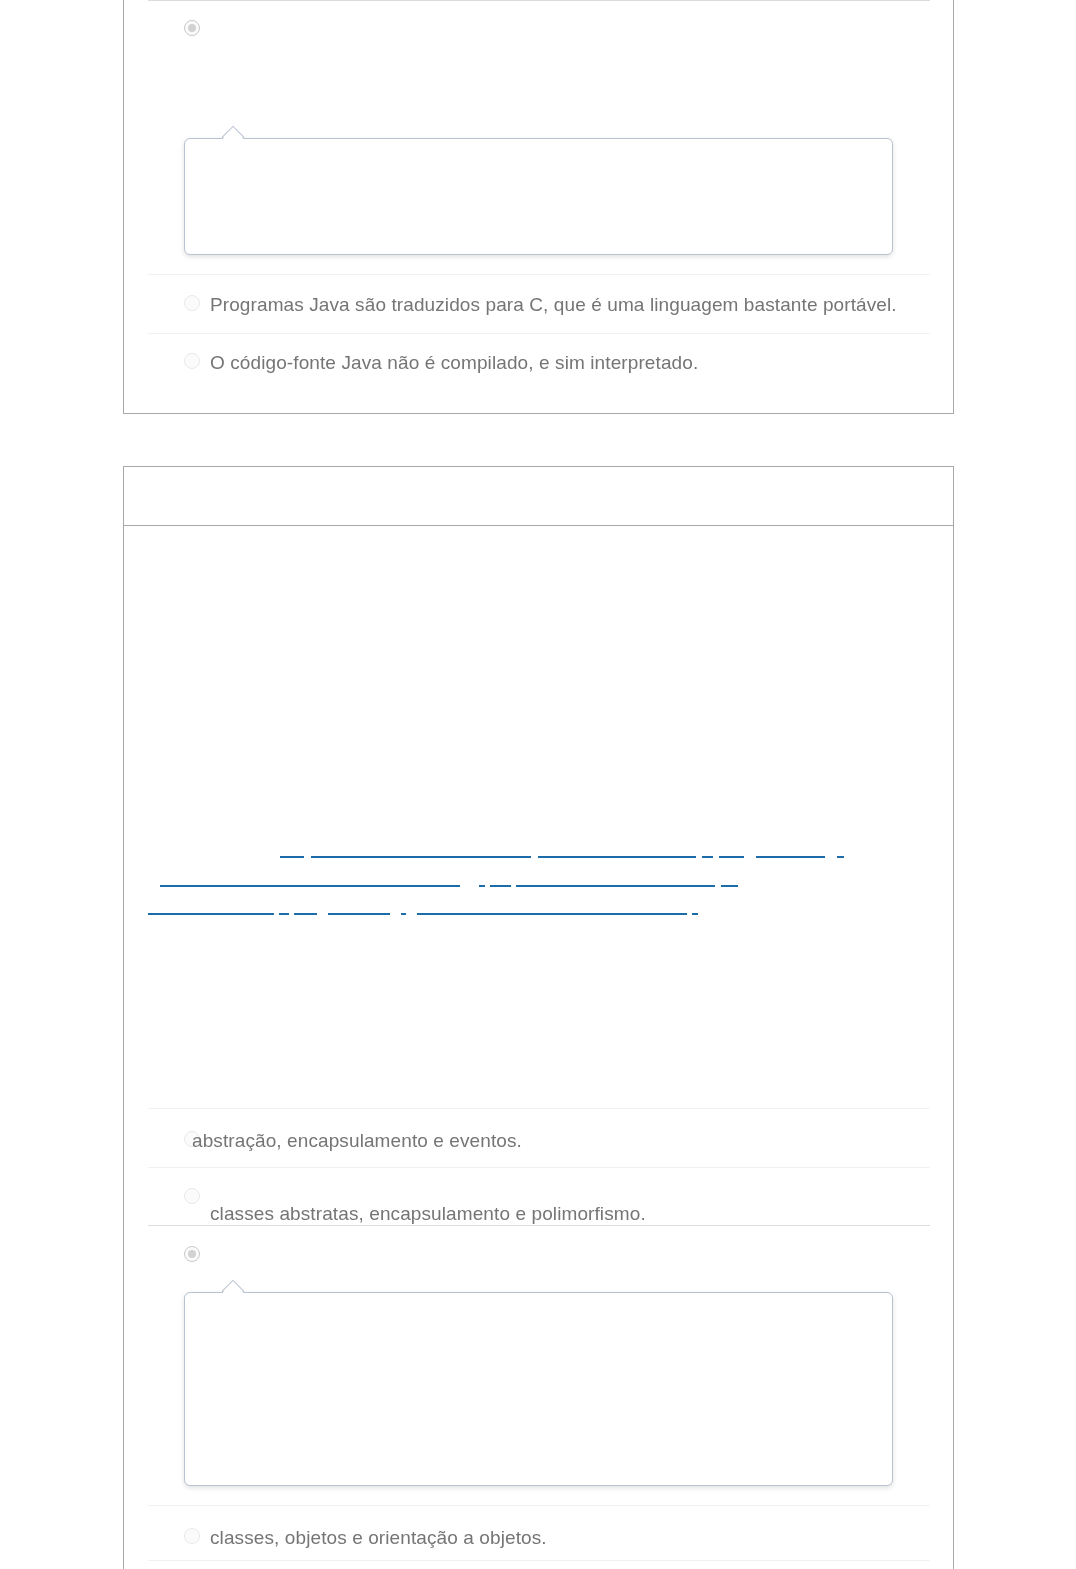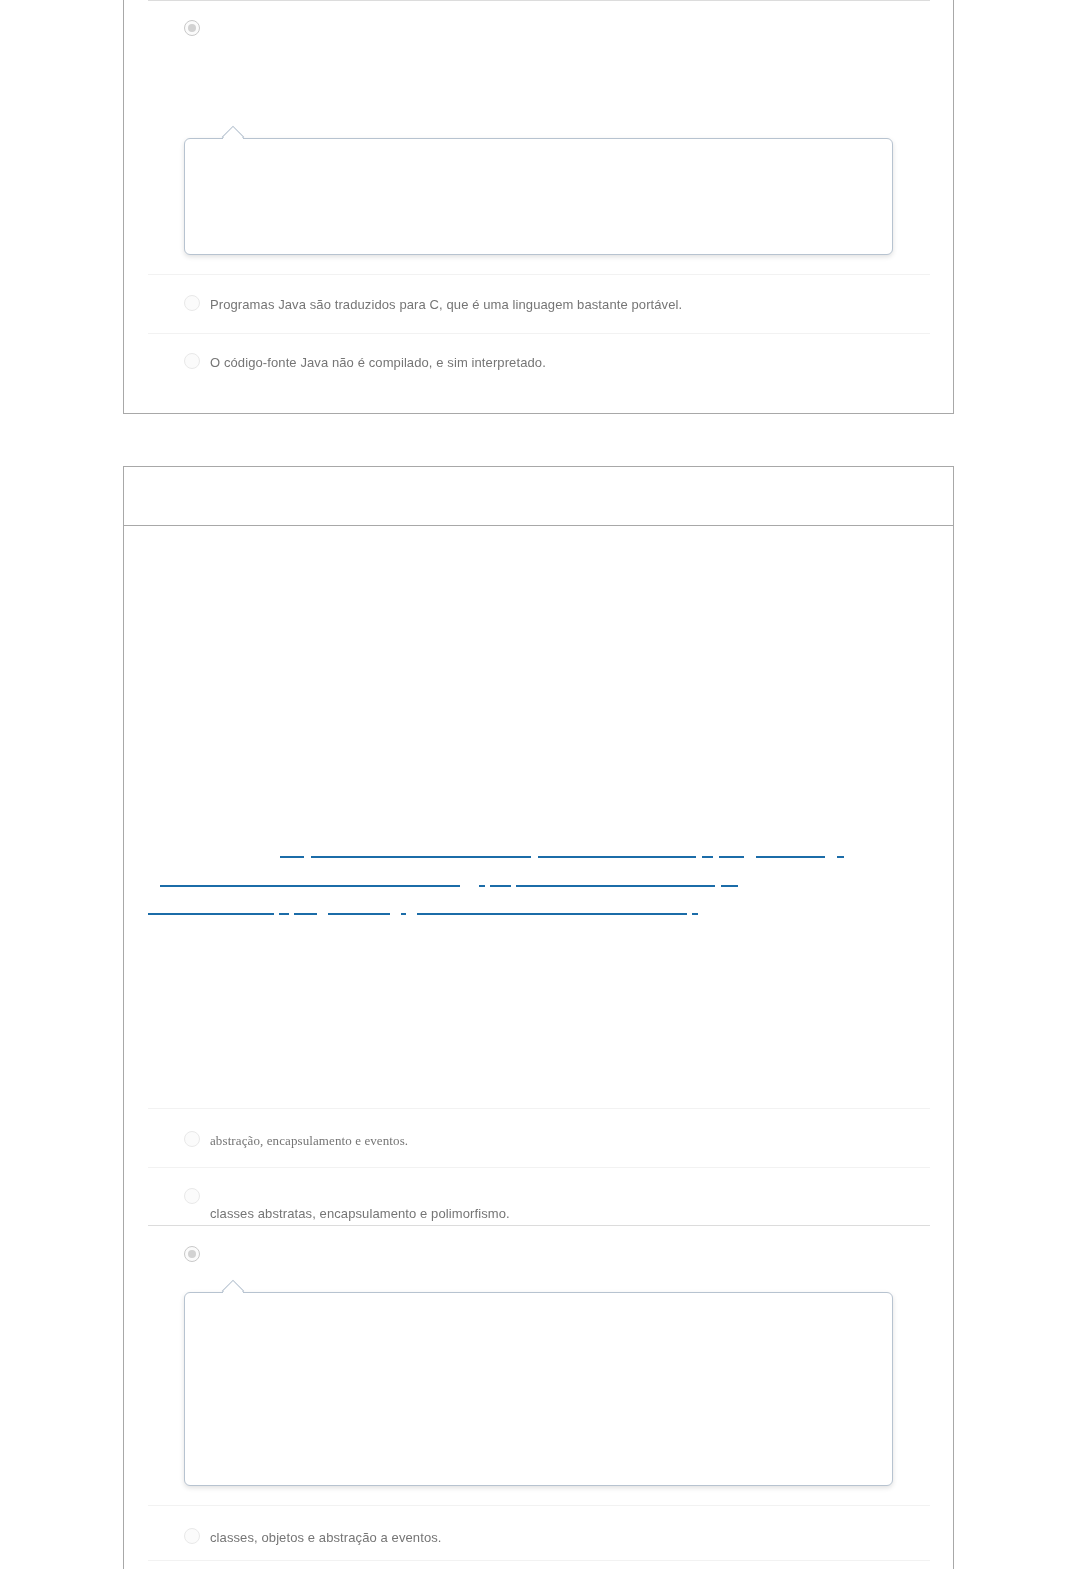--- a/index.html
+++ b/index.html
@@ -16,21 +16,21 @@
   .sep.dk{background:#dcdcdc;}
 
   
   .radio{position:absolute;width:16px;height:16px;border-radius:50%;
          border:1px solid #e9e9e9;background:#fbfbfb;box-sizing:border-box;}
   .radio.sel{border-color:#c9c9c9;background:#fbfbfb;}
   .radio.sel::after{content:"";position:absolute;left:2.7px;top:2.7px;width:8px;height:8px;
          border-radius:50%;background:#d2d2d2;}
 
   
-  .opt{position:absolute;font-size:13px;line-height:18px;color:#757575;white-space:nowrap;
+  .opt{position:absolute;font-size:19px;line-height:18px;color:#757575;white-space:nowrap;
        letter-spacing:0.1px;will-change:transform;}
 
   
   .pop{position:absolute;border:1px solid #b7c3d0;border-radius:6px;background:#ffffff;
        box-sizing:border-box;box-shadow:0 2px 5px rgba(0,0,0,.12);}
   .pop-arrow{position:absolute;width:24px;height:14px;overflow:hidden;z-index:4;}
   .pop-arrow::before{content:"";position:absolute;left:4px;top:4.5px;width:16px;height:16px;
        background:#ffffff;border:1px solid #b7c3d0;transform:rotate(45deg);box-sizing:border-box;}
   .pop-arrow-mask{position:absolute;height:3px;background:#ffffff;z-index:3;}
 
@@ -80,32 +80,32 @@
     <div class="lk" style="left: 279px; top: 913px; width: 10px;"></div>
     <div class="lk" style="left: 294px; top: 913px; width: 23px;"></div>
     <div class="lk" style="left: 328px; top: 913px; width: 62px;"></div>
     <div class="lk" style="left: 401px; top: 913px; width: 5px;"></div>
     <div class="lk" style="left: 417px; top: 913px; width: 270px;"></div>
     <div class="lk" style="left: 692px; top: 913px; width: 6px;"></div>
   </div>
 
 <div class="sep" style="left:148px;top:1108px;width:782px;"></div>
 <div class="radio" style="left:184px;top:1131px;"></div>
-<div class="opt" style="left:210px;top:1132px;font-family:Liberation Serif, serif;">abstração, encapsulamento e eventos.</div>
+<div class="opt" style="left:192px;top:1132px;">abstração, encapsulamento e eventos.</div>
 
 <div class="sep" style="left:148px;top:1167px;width:782px;"></div>
 <div class="radio" style="left:184px;top:1188px;"></div>
 <div class="opt" style="left:210px;top:1189px;margin-top:16px;">classes abstratas, encapsulamento e polimorfismo.</div>
 
 <div class="sep dk" style="left:148px;top:1225px;width:782px;"></div>
 <div class="radio sel" style="left:184px;top:1246px;"></div>
 
 <div class="pop-arrow-mask" style="left:223px;top:1291px;width:20px;"></div>
 <div class="pop" style="left:184px;top:1292px;width:709px;height:194px;">
   <span></span>
 </div>
 <div class="pop-arrow" style="left:221px;top:1278px;"></div>
 
 <div class="sep" style="left:148px;top:1505px;width:782px;"></div>
 <div class="radio" style="left:184px;top:1528px;"></div>
-<div class="opt" style="left:210px;top:1529px;">classes, objetos e abstração a eventos.</div>
+<div class="opt" style="left:210px;top:1529px;">classes, objetos e orientação a objetos.</div>
 
 <div class="sep" style="left:148px;top:1560px;width:782px;"></div>
 
 </body></html>

